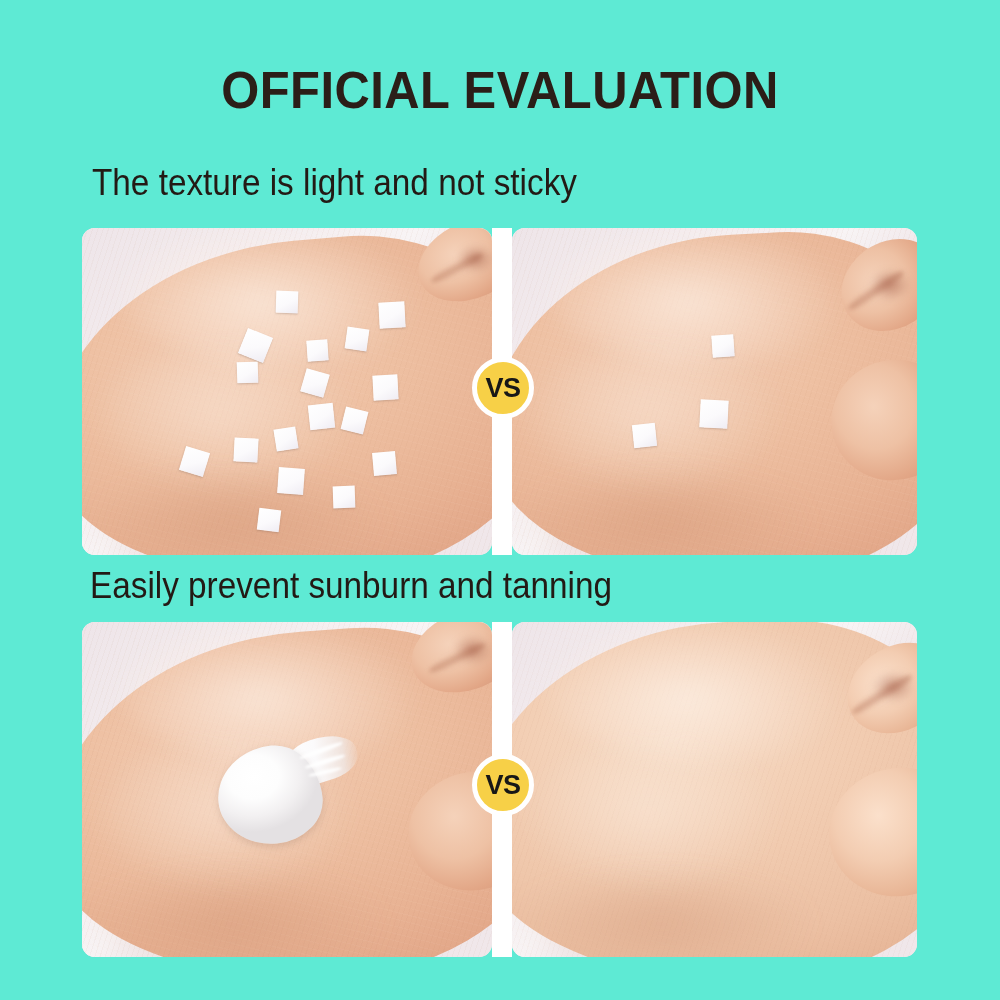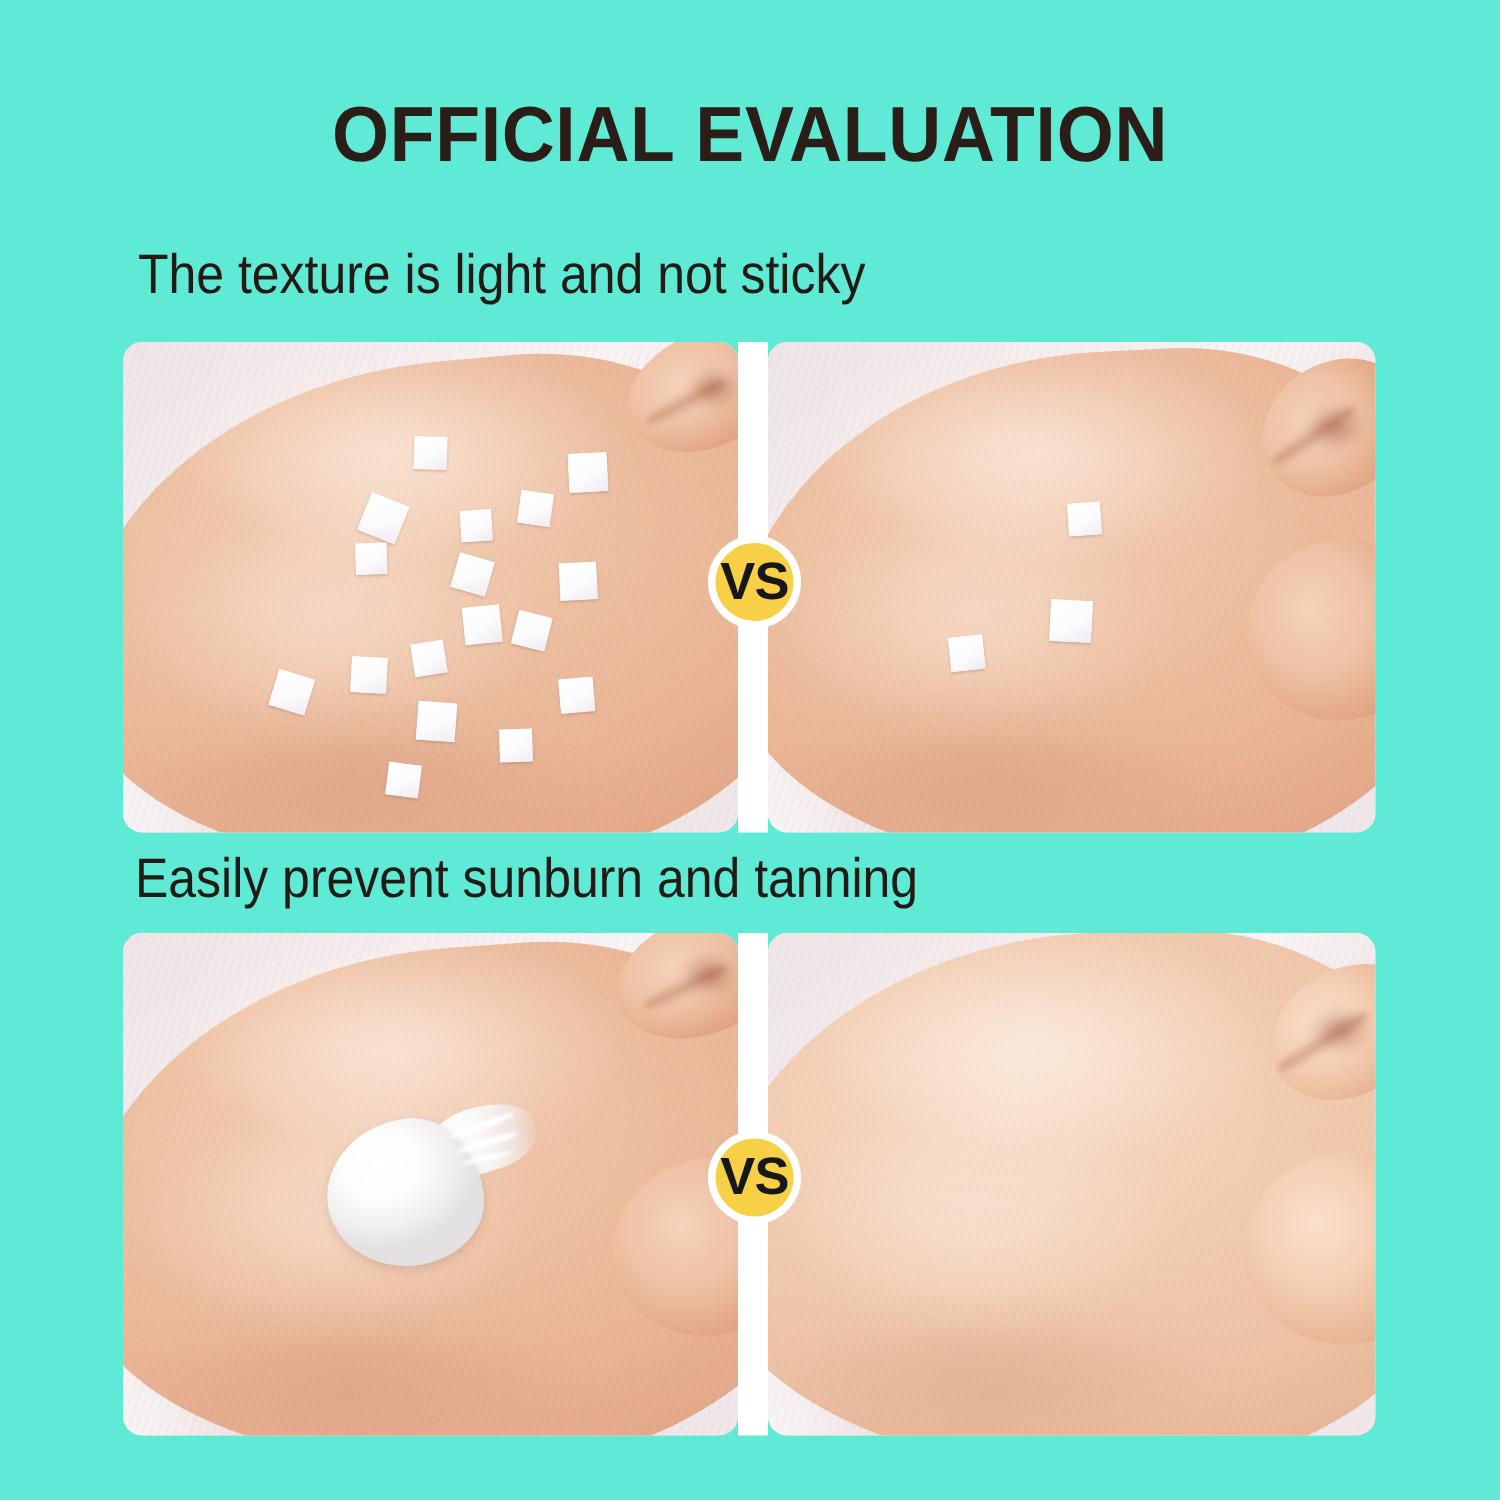--- a/index.html
+++ b/index.html
@@ -185,21 +185,21 @@
     position: absolute;
     width: 62px;
     height: 62px;
     border-radius: 50%;
     background: #f7d047;
     border: 5px solid #ffffff;
     box-sizing: border-box;
     display: flex;
     align-items: center;
     justify-content: center;
-    font-size: 35px;
+    font-size: 27px;
     font-weight: 700;
     color: #171717;
     letter-spacing: -0.5px;
     z-index: 12;
   }
   .vs-1 { left: 472px; top: 357px; }
   .vs-2 { left: 472px; top: 754px; }
 </style>
 </head>
 <body>

